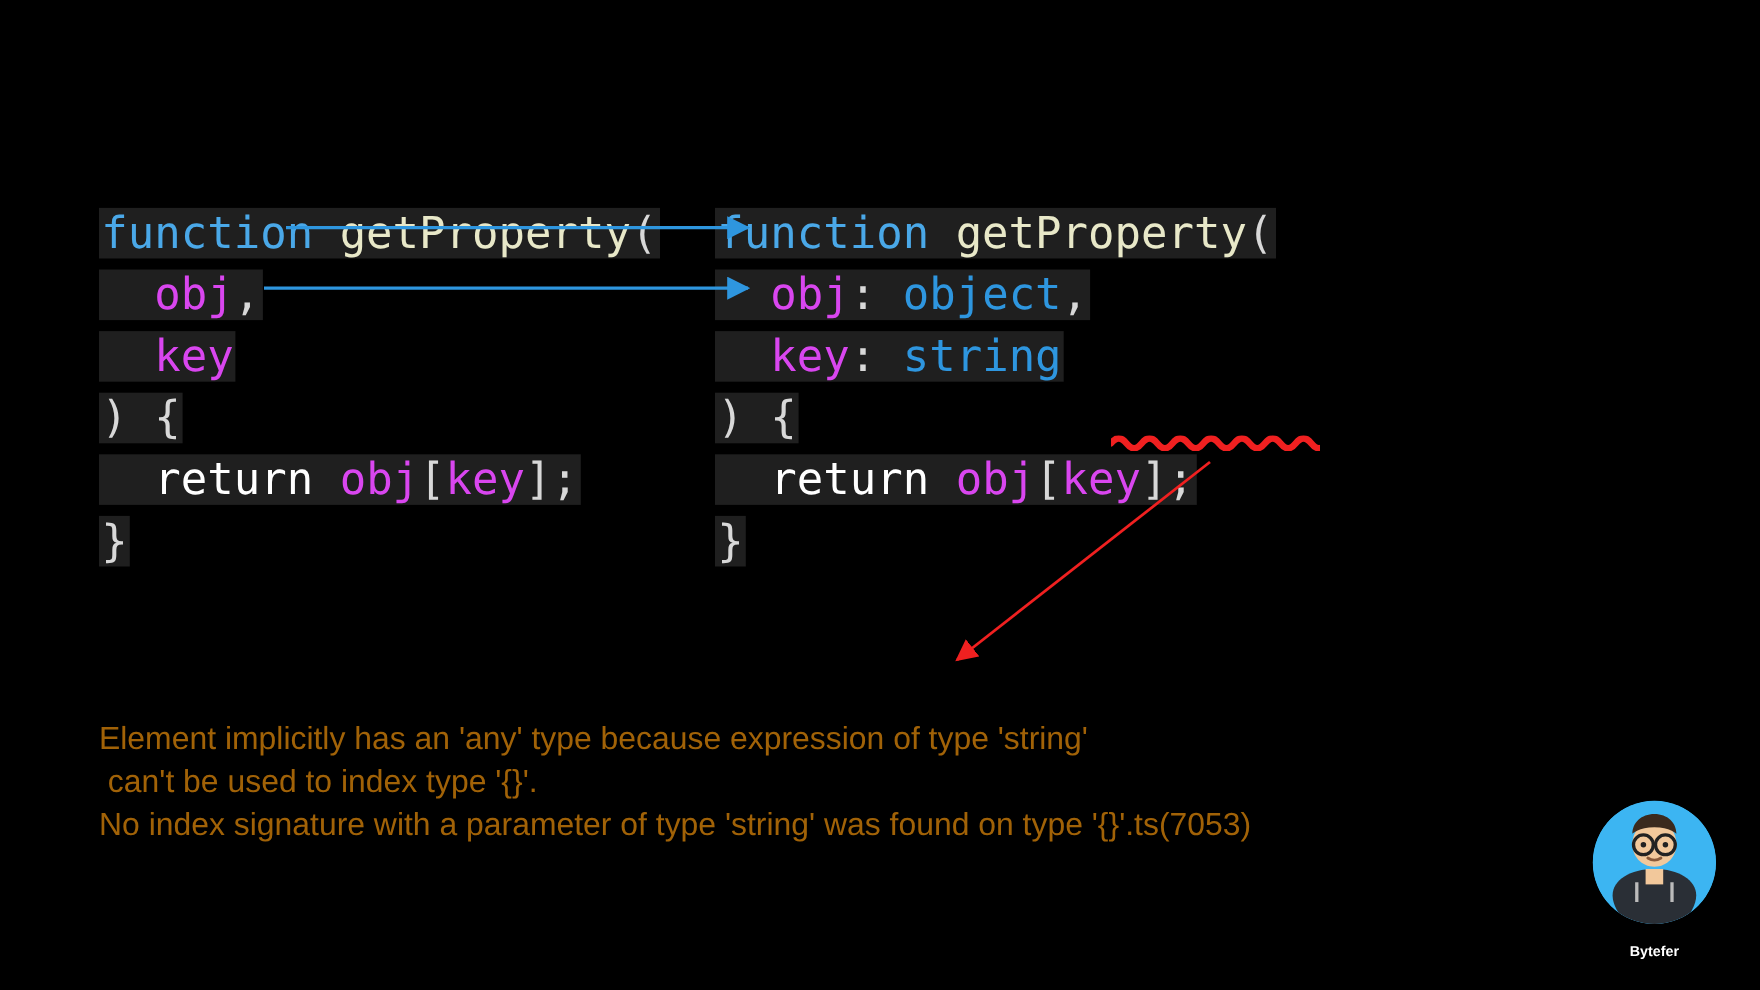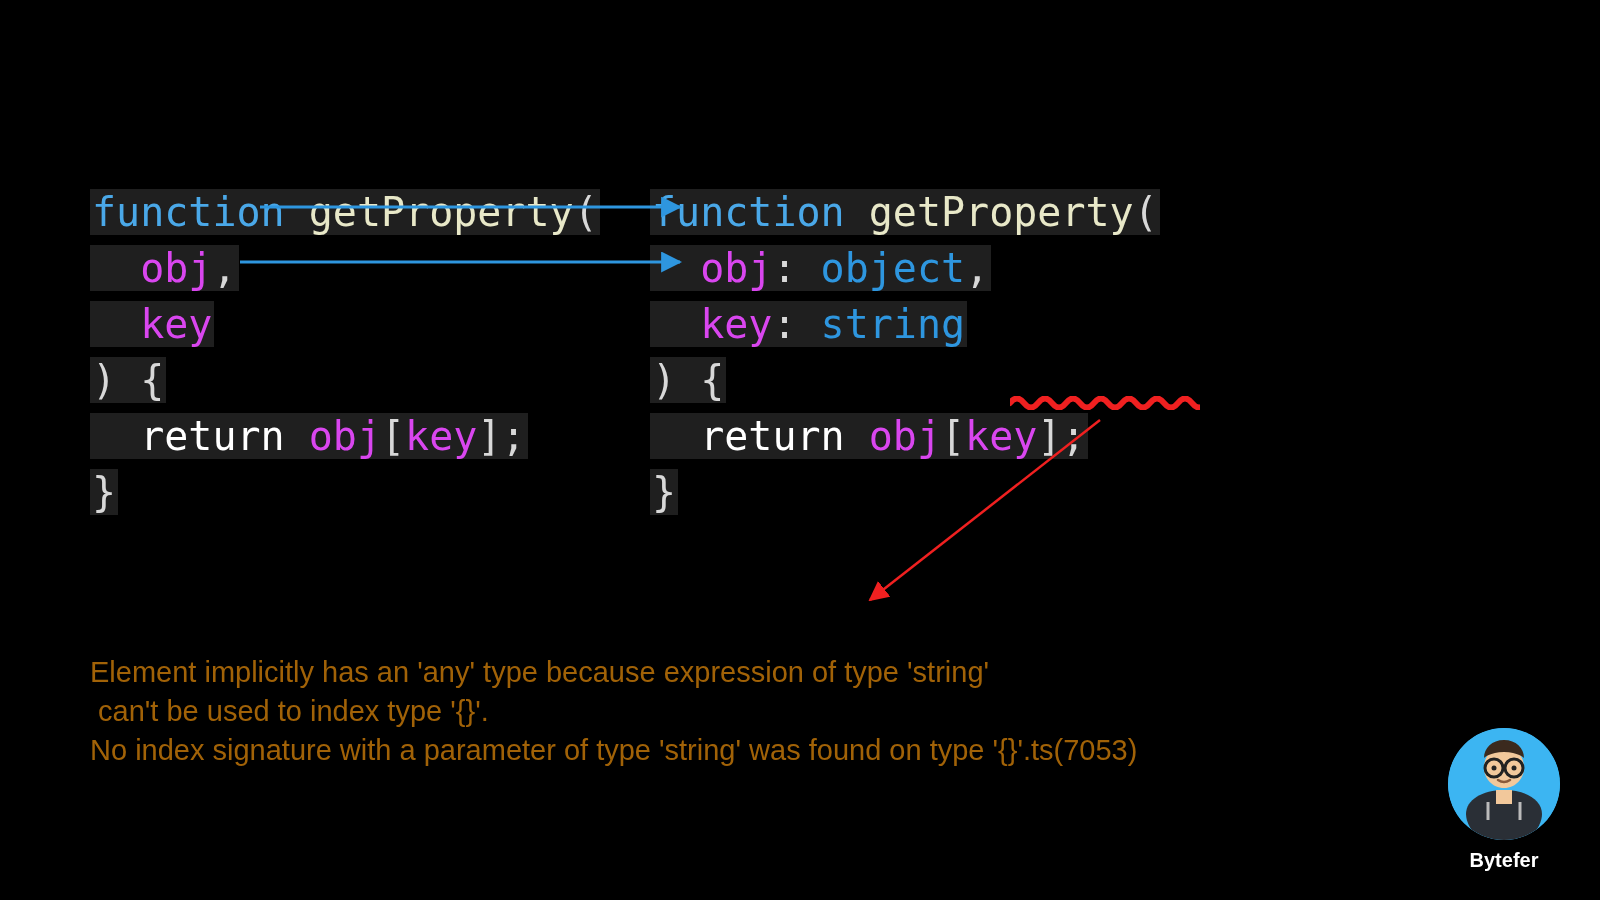--- a/index.html
+++ b/index.html
@@ -62,21 +62,21 @@
   .avatar svg { width: 100%; height: 100%; display: block; }
   .author {
     position: absolute;
     right: 40px;
     bottom: 28px;
     width: 112px;
     text-align: center;
     color: #fff;
     font-family: Arial, Helvetica, sans-serif;
     font-weight: 800;
-    font-size: 20px;
+    font-size: 13px;
   }
 </style>
 </head>
 <body>
 
 <div class="code-block left-block">
 <span class="hl"><span class="kw-fn">function</span> <span class="fn-name">getProperty</span><span class="punct">(</span></span>
 <span class="hl">  <span class="ident">obj</span><span class="punct">,</span></span>
 <span class="hl">  <span class="ident">key</span></span>
 <span class="hl"><span class="punct">)</span> <span class="punct">{</span></span>

